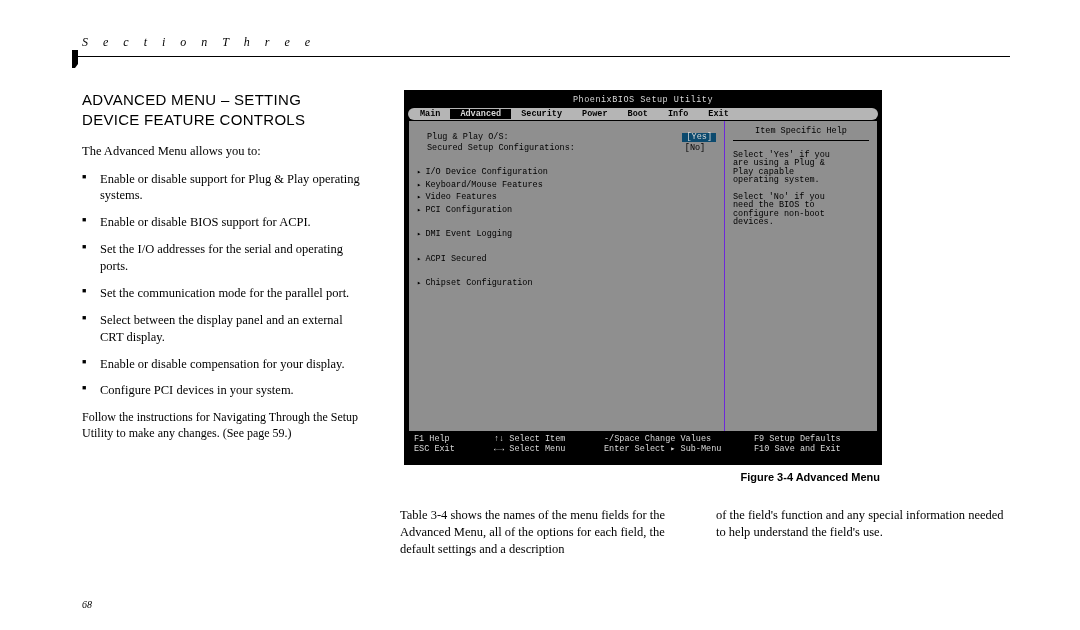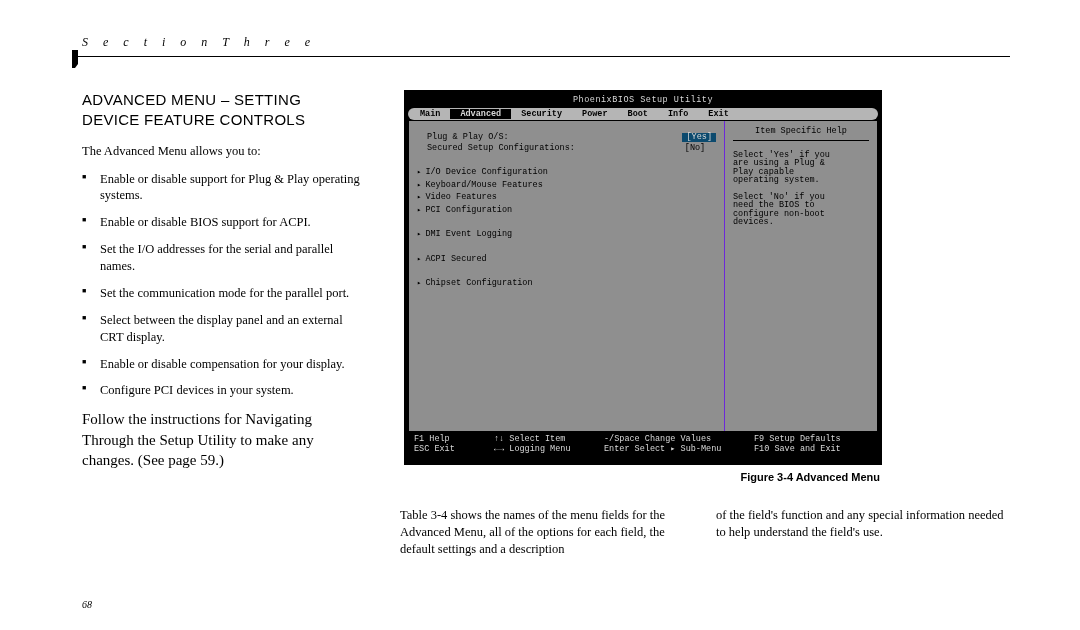--- a/index.html
+++ b/index.html
@@ -89,21 +89,21 @@
     padding-left: 4px;
   }
   ul.features li::before {
     content: "■";
     position: absolute;
     left: -14px;
     top: 2px;
     font-size: 7px;
   }
   .follow {
-    font-size: 15px;
+    font-size: 12px;
     line-height: 1.35;
   }
 
   
   .bios-wrap {
     position: relative;
     width: 478px;
     margin-left: 4px;
   }
   .bios {
@@ -209,21 +209,21 @@
 <div class="columns">
   <div class="col-left">
     <h2 class="title">
       <span>ADVANCED MENU – SETTING</span><br>
       <span>DEVICE FEATURE CONTROLS</span>
     </h2>
     <p class="lead">The Advanced Menu allows you to:</p>
     <ul class="features">
       <li>Enable or disable support for Plug &amp; Play operating systems.</li>
       <li>Enable or disable BIOS support for ACPI.</li>
-      <li>Set the I/O addresses for the serial and parallel names.</li>
+      <li>Set the I/O addresses for the serial and operating ports.</li>
       <li>Set the communication mode for the parallel port.</li>
       <li>Select between the display panel and an external CRT display.</li>
       <li>Enable or disable compensation for your display.</li>
       <li>Configure PCI devices in your system.</li>
     </ul>
     <p class="follow">Follow the instructions for Navigating Through the Setup Utility to make any changes. (See page 59.)</p>
   </div>
 
   <div class="col-right">
     <div class="bios-wrap">
@@ -272,21 +272,21 @@
             <div>configure non-boot</div>
             <div>devices.</div>
           </div>
         </div>
         <div class="bios-footer">
           <span>F1  Help</span>
           <span>↑↓ Select Item</span>
           <span>-/Space  Change Values</span>
           <span>F9   Setup Defaults</span>
           <span>ESC Exit</span>
-          <span>←→ Logging Menu</span>
+          <span>←→ Select Menu</span>
           <span>Enter  Select ▸ Sub-Menu</span>
           <span>F10  Save and Exit</span>
         </div>
       </div>
       <div class="fig-caption">Figure 3-4 Advanced Menu</div>
     </div>
 
     <div class="body-cols">
       <div>Table 3-4 shows the names of the menu fields for the Advanced Menu, all of the options for each field, the default settings and a description</div>
       <div>of the field's function and any special information needed to help understand the field's use.</div>

